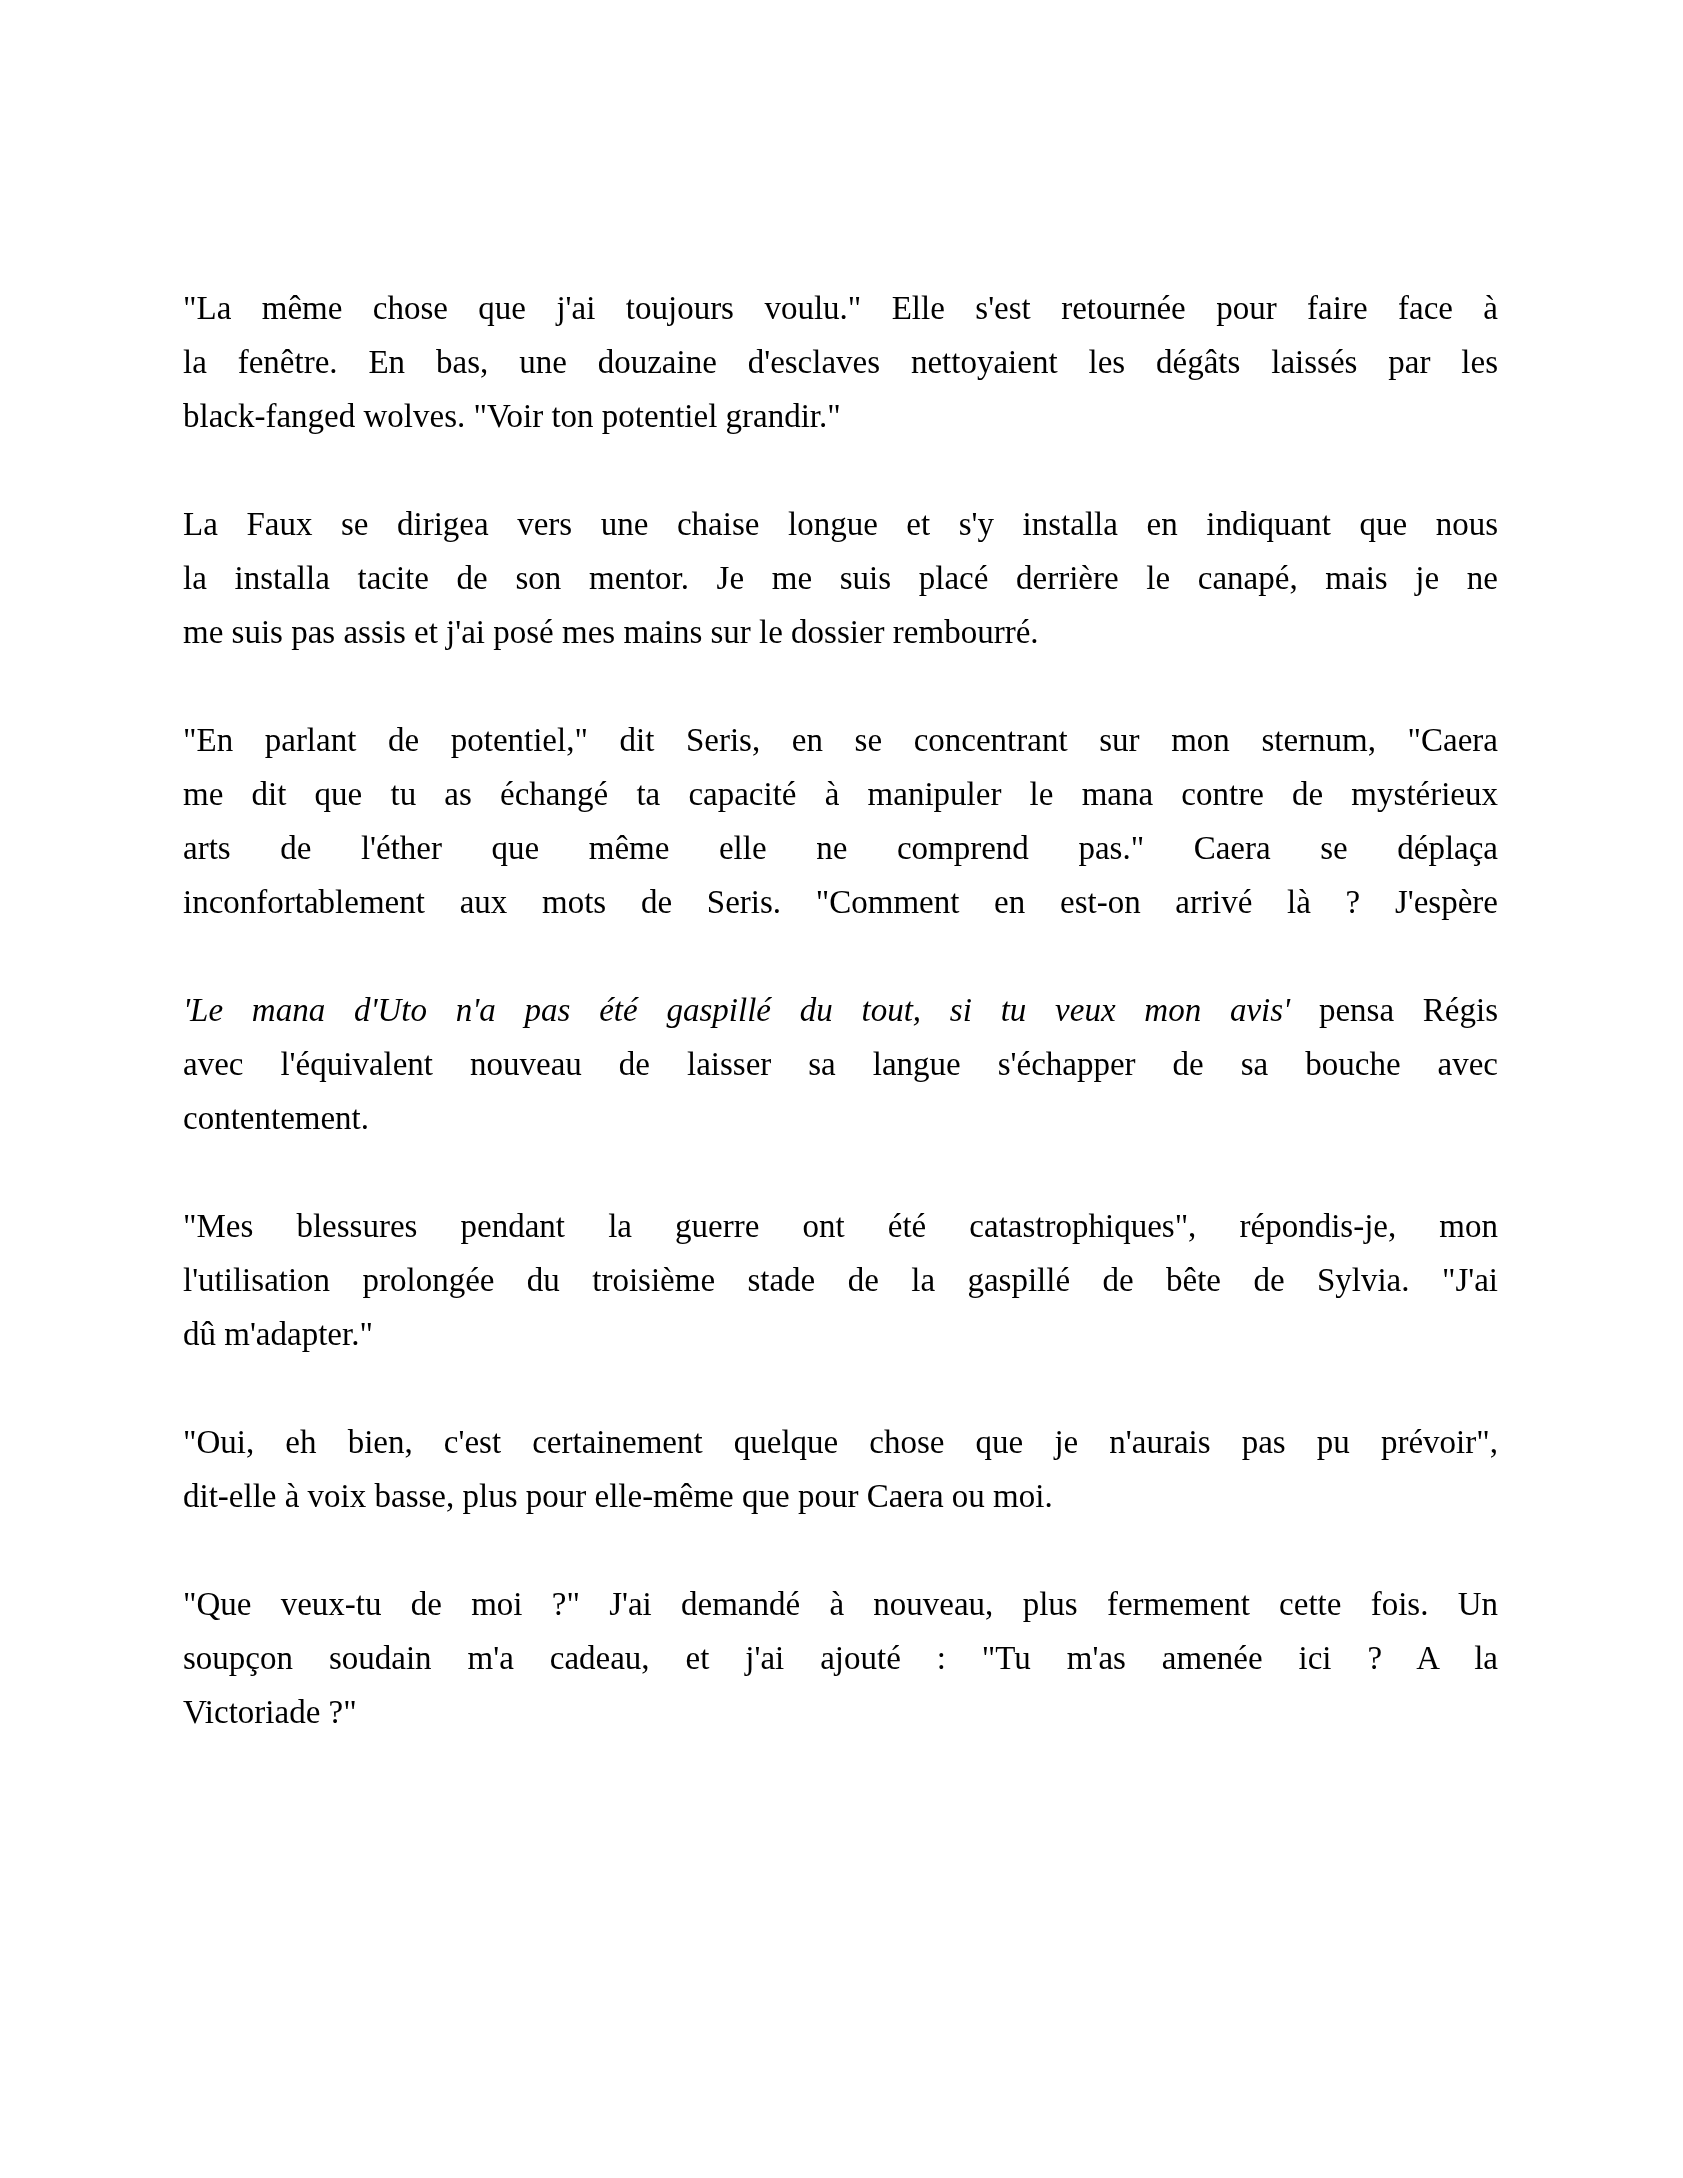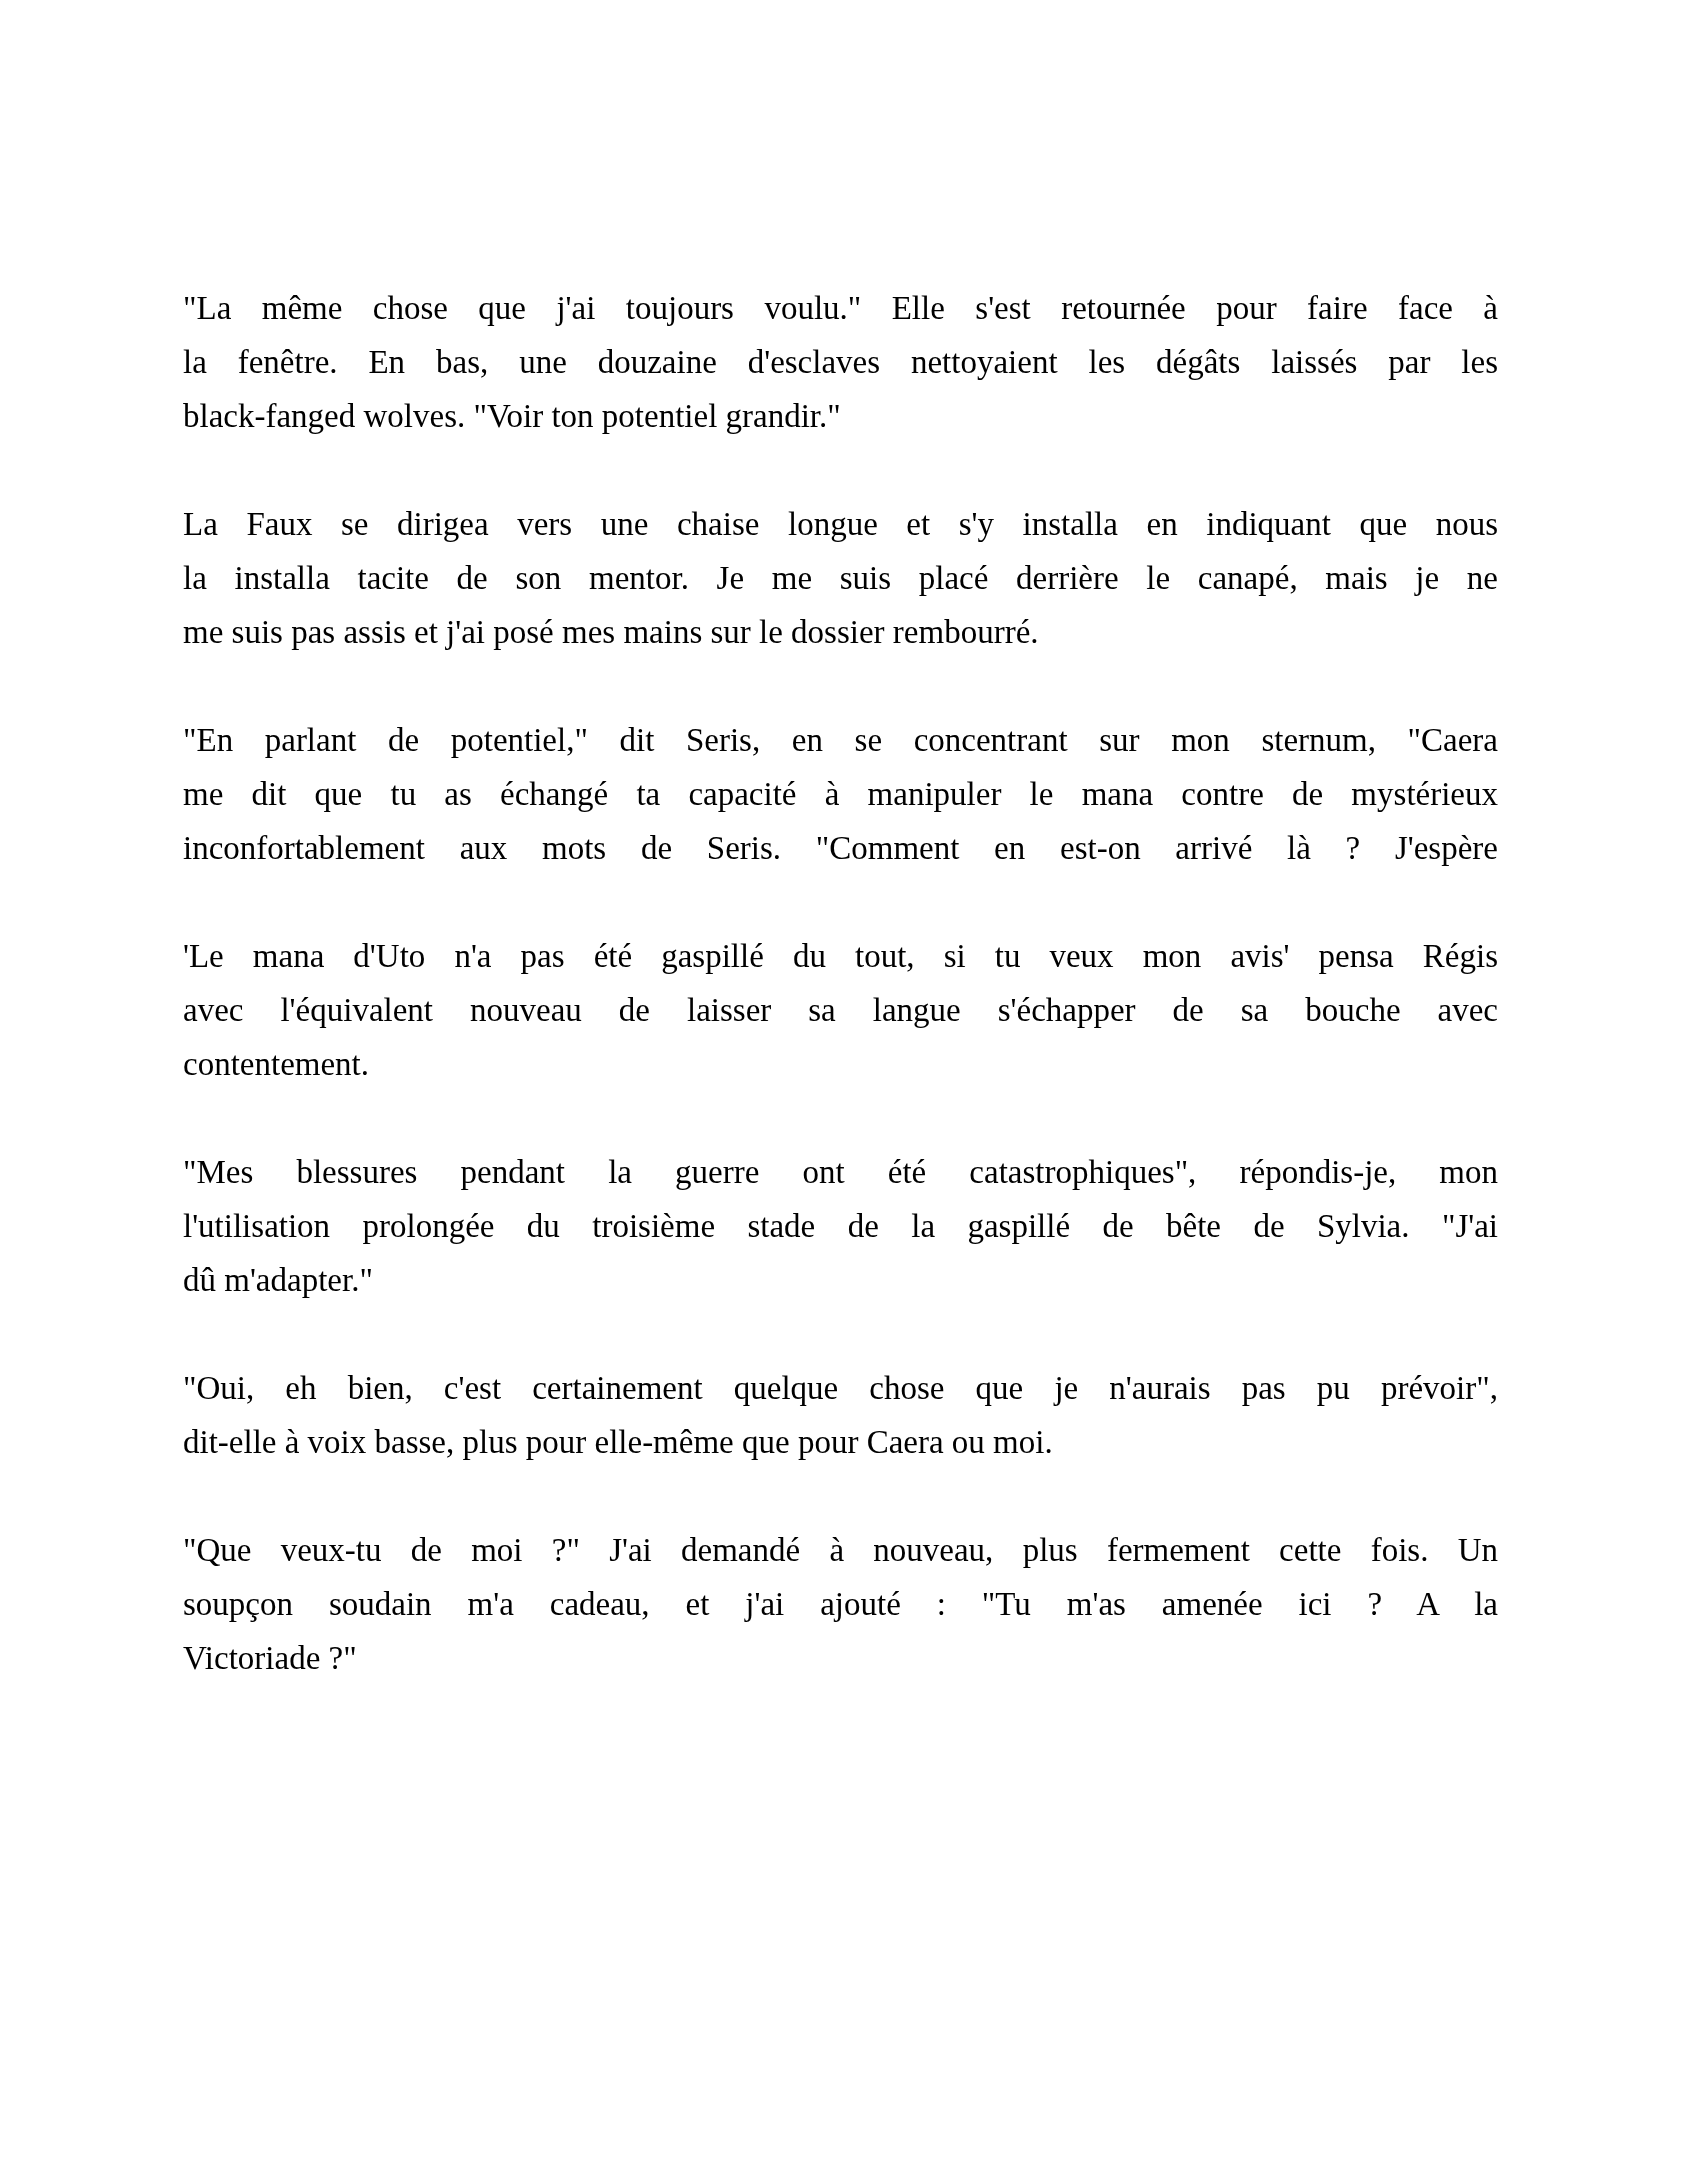--- a/index.html
+++ b/index.html
@@ -38,21 +38,21 @@
     display: block;
     white-space: nowrap;
     text-align: justify;
     text-align-last: justify;
     height: 54px;
   }
   .line.last {
     text-align: left;
     text-align-last: left;
   }
-  .it { }
+  .it { font-style: italic; }
 </style>
 </head>
 <body>
 
 <div class="page">
   <div class="text-block">
 
     <p class="para">
       <span class="line">"La même chose que j'ai toujours voulu." Elle s'est retournée pour faire face à</span>
       <span class="line">la fenêtre. En bas, une douzaine d'esclaves nettoyaient les dégâts laissés par les</span>
@@ -61,20 +61,21 @@
 
     <p class="para">
       <span class="line">La Faux se dirigea vers une chaise longue et s'y installa en indiquant que nous</span>
       <span class="line">la installa tacite de son mentor. Je me suis placé derrière le canapé, mais je ne</span>
       <span class="line last">me suis pas assis et j'ai posé mes mains sur le dossier rembourré.</span>
     </p>
 
     <p class="para">
       <span class="line">"En parlant de potentiel," dit Seris, en se concentrant sur mon sternum, "Caera</span>
       <span class="line">me dit que tu as échangé ta capacité à manipuler le mana contre de mystérieux</span>
+      <span class="line">arts de l'éther que même elle ne comprend pas." Caera se déplaça</span>
       <span class="line">inconfortablement aux mots de Seris. "Comment en est-on arrivé là ? J'espère</span>
     </p>
 
     <p class="para">
       <span class="line"><span class="it">'Le mana d'Uto n'a pas été gaspillé du tout, si tu veux mon avis'</span><span> pensa Régis</span></span>
       <span class="line">avec l'équivalent nouveau de laisser sa langue s'échapper de sa bouche avec</span>
       <span class="line last">contentement.</span>
     </p>
 
     <p class="para">

